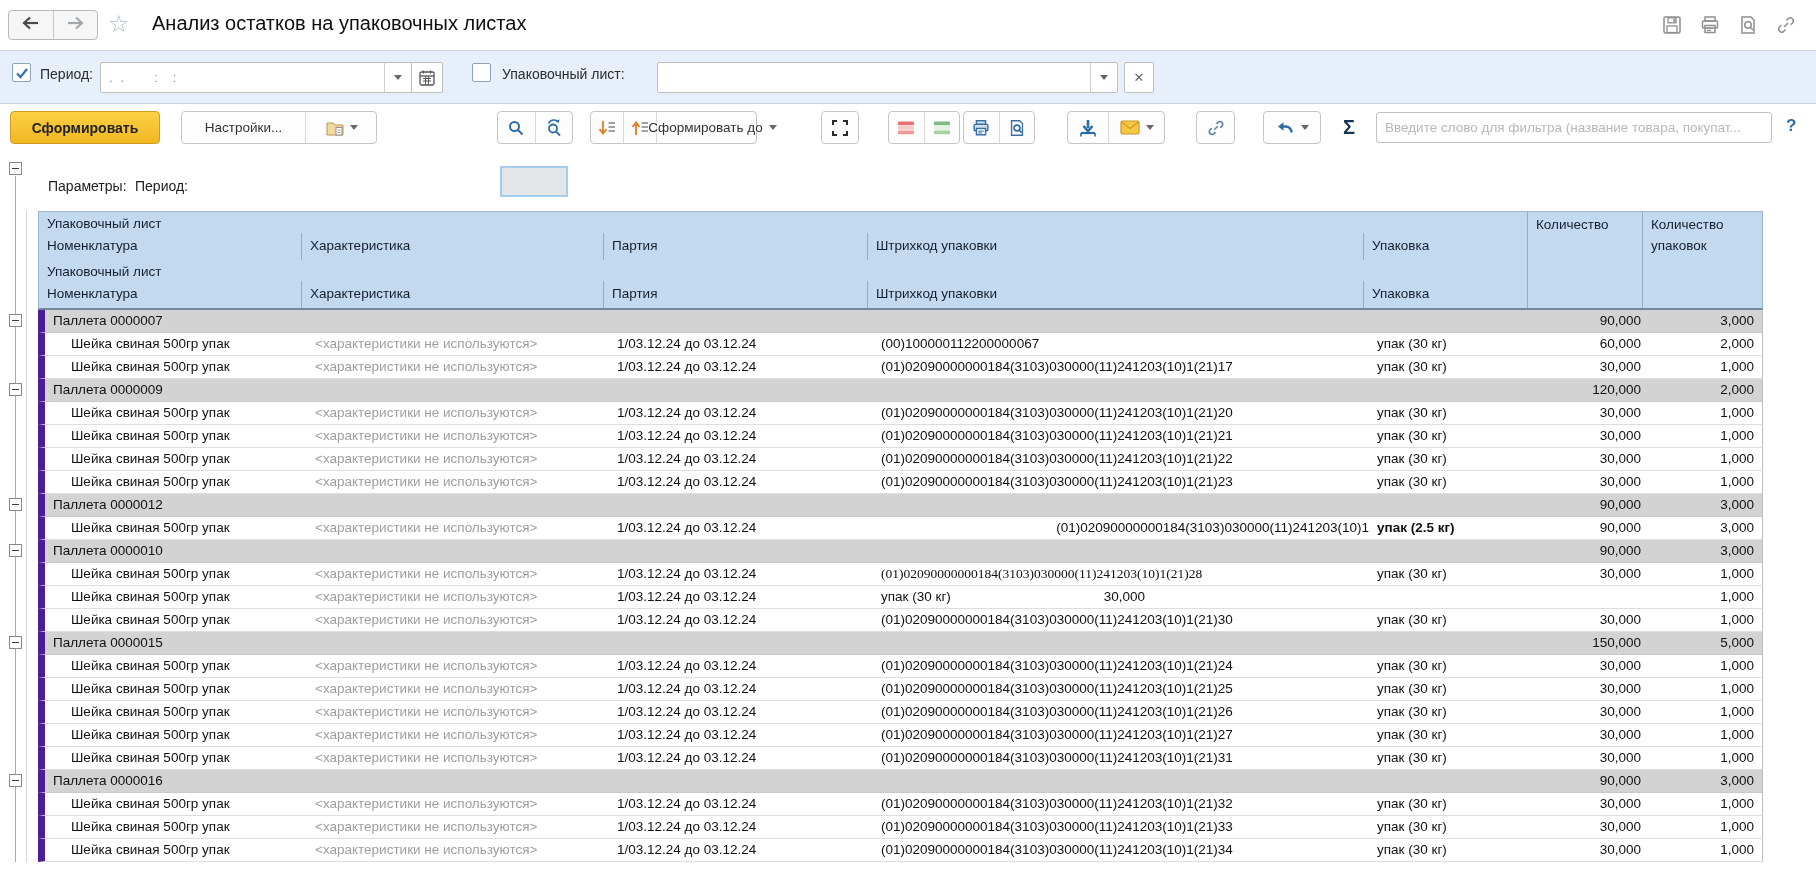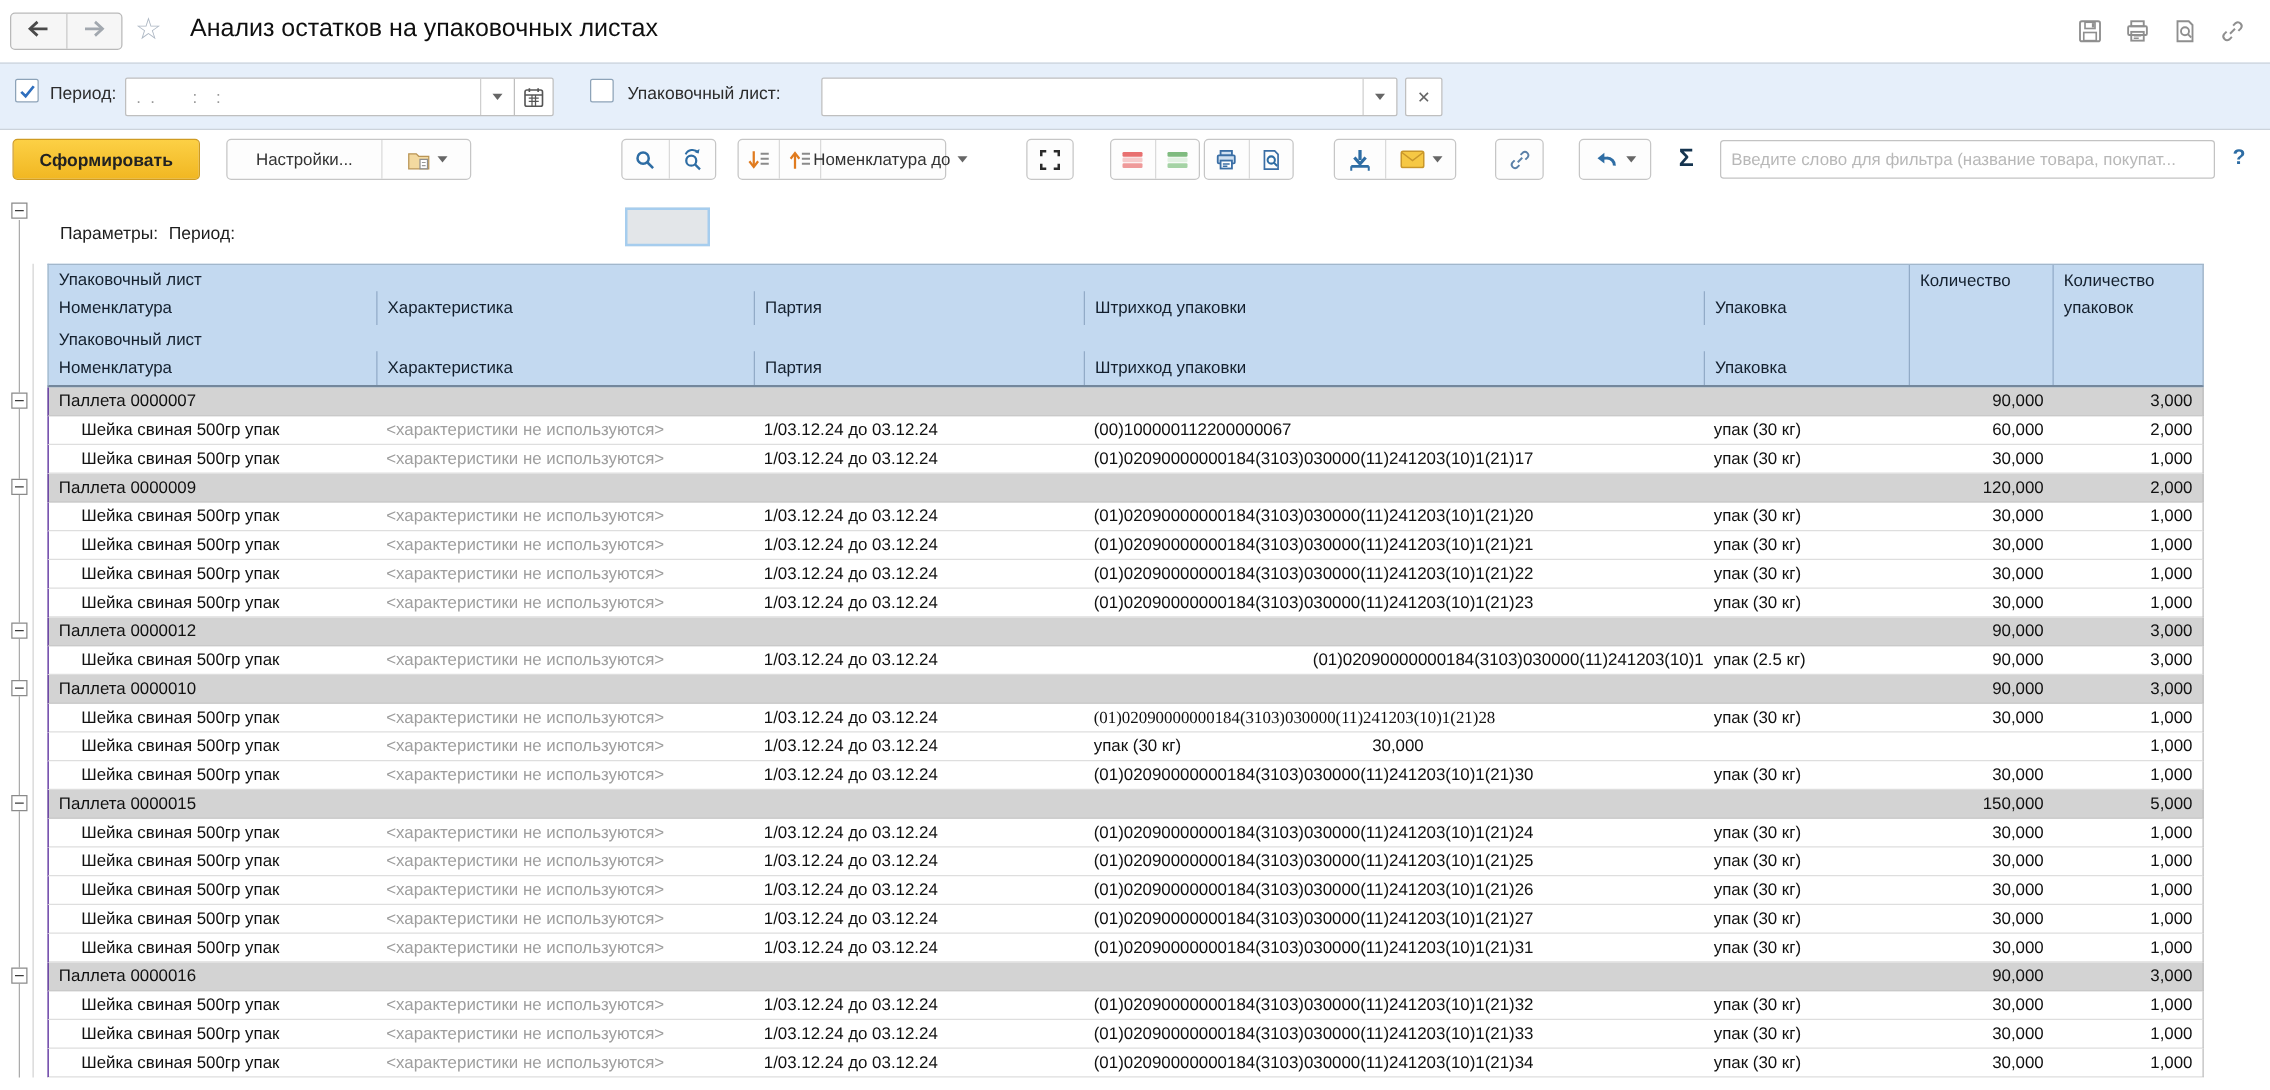--- a/index.html
+++ b/index.html
@@ -52,21 +52,21 @@
   .htop{height:21px;line-height:23px;padding-left:8px;white-space:nowrap;}
   .hcols{height:27px;display:flex;}
   .hc{box-sizing:border-box;padding-left:8px;line-height:25px;white-space:nowrap;overflow:hidden;}
   .hc+.hc{border-left:1px solid #92abc7;}
   .hqty{position:absolute;top:0;height:96px;border-left:1px solid #92abc7;box-sizing:border-box;padding:2px 8px 0 8px;line-height:21px;}
 
   
   #tbody{position:absolute;left:0;top:166px;width:1763px;}
   .trow{height:23px;display:flex;}
   .gut{width:38px;position:relative;}
-  .rcontent{width:1725px;display:flex;box-sizing:border-box;border-left:1px solid #4c1d95;border-right:1px solid #bcbcbc;border-bottom:1px solid #dedede;}
+  .rcontent{width:1725px;display:flex;box-sizing:border-box;border-left:7px solid #4c1d95;border-right:1px solid #bcbcbc;border-bottom:1px solid #dedede;}
   .trow.group .rcontent{background:#d3d3d3;border-bottom:1px solid #c9c9c9;}
   .c{box-sizing:border-box;height:22px;line-height:22px;font-size:13.5px;white-space:nowrap;overflow:hidden;padding-left:8px;color:#111;}
   .c.ind{padding-left:26px;}
   .c.gray{color:#9e9e9e;}
   .c.num{text-align:right;padding-right:8px;padding-left:0;}
 </style>
 </head>
 <body>
 
 <div id="app">
@@ -213,21 +213,21 @@
       <div class="tseg" style="width:34px">
         <svg width="20" height="18" viewBox="0 0 20 18">
             <line x1="6" y1="5" x2="6" y2="16" stroke="#e07b1f" stroke-width="1.8"></line>
             <path d="M2.5 8 L6 3.5 L9.5 8" fill="none" stroke="#e07b1f" stroke-width="1.8"></path>
             <line x1="11.5" y1="4" x2="18" y2="4" stroke="#8a8a8a" stroke-width="1.6"></line>
             <line x1="11.5" y1="8" x2="18" y2="8" stroke="#8a8a8a" stroke-width="1.6"></line>
             <line x1="11.5" y1="12" x2="18" y2="12" stroke="#8a8a8a" stroke-width="1.6"></line>
           </svg>
       </div>
       <div class="tseg" style="width:99px">
-        <span class="txt">Номенклатура до</span>
+        <span class="txt">Сформировать до</span>
         <span class="caret" style="margin-left:6px"></span>
       </div>
     </div>
 
     <div class="tgroup" style="left:821px;width:38px">
       <div class="tseg" style="width:36px">
         <svg width="20" height="20" viewBox="0 0 20 20" fill="none" stroke="#2b2b2b" stroke-width="2">
             <path d="M3 7 V3 H7"></path>
             <path d="M13 3 H17 V7"></path>
             <path d="M17 13 V17 H13"></path>
@@ -465,21 +465,21 @@
             <div class="c num" style="flex: 1 1 0%;">3,000</div>
           </div>
         </div>
         <div class="trow item">
           <div class="gut"></div>
           <div class="rcontent">
             <div class="c ind" style="width: 262px;">Шейка свиная 500гр упак</div>
             <div class="c gray" style="width: 302px;">&lt;характеристики не используются&gt;</div>
             <div class="c" style="width: 264px;">1/03.12.24 до 03.12.24</div>
             <div class="c" style="width: 496px; text-align: right;">(01)02090000000184(3103)030000(11)241203(10)1</div>
-            <div class="c" style="width: 165px;">упак (2.5 кг)</div>
+            <div class="c" style="width: 165px; font-weight: bold;">упак (2.5 кг)</div>
             <div class="c num" style="width: 115px;">90,000</div>
             <div class="c num" style="flex: 1 1 0%;">3,000</div>
           </div>
         </div>
         <div class="trow group">
           <div class="gut">
             <div class="minusbox" style="left: 9px; top: 4px;"></div>
           </div>
           <div class="rcontent">
             <div class="c" style="width: 262px;">Паллета 0000010</div>

